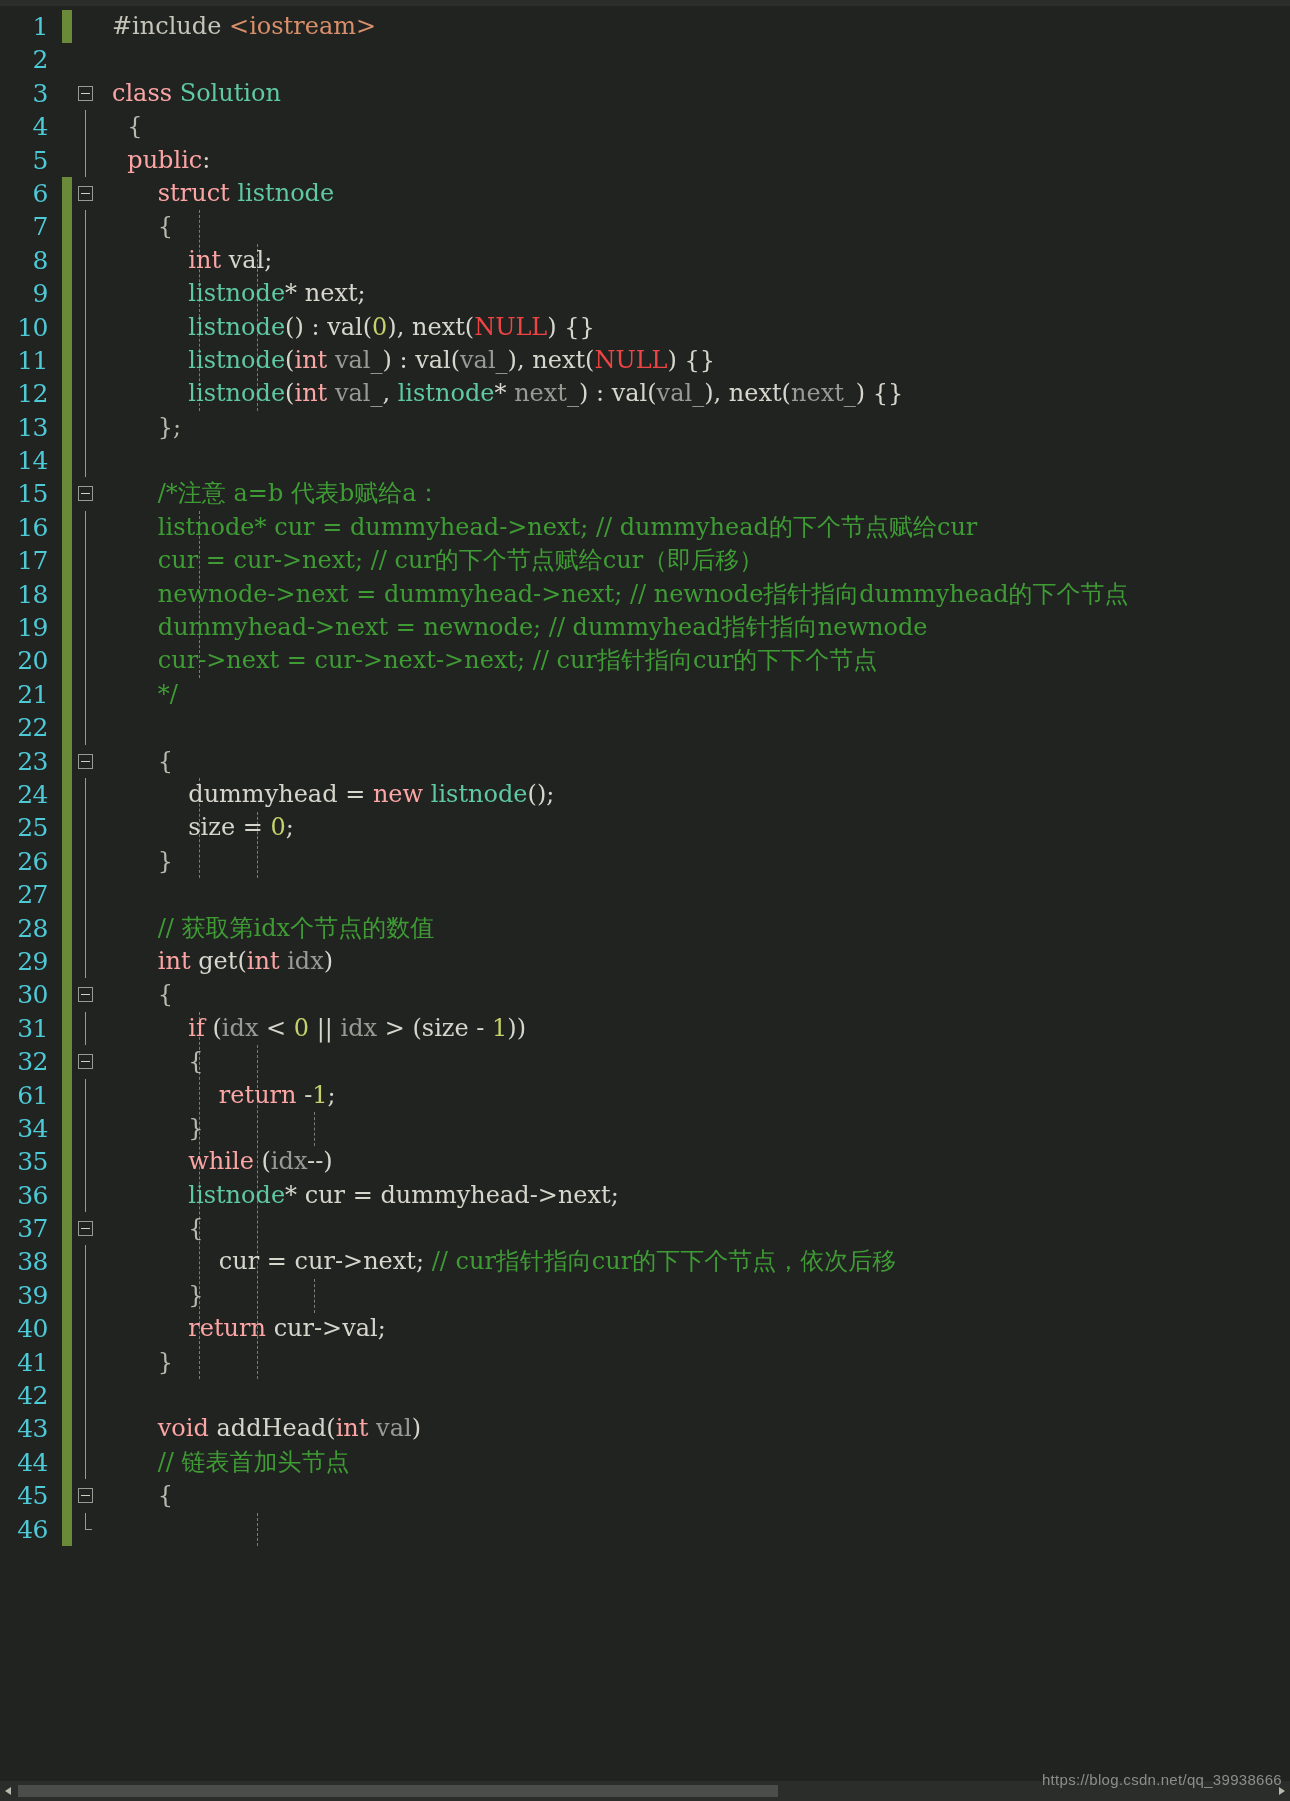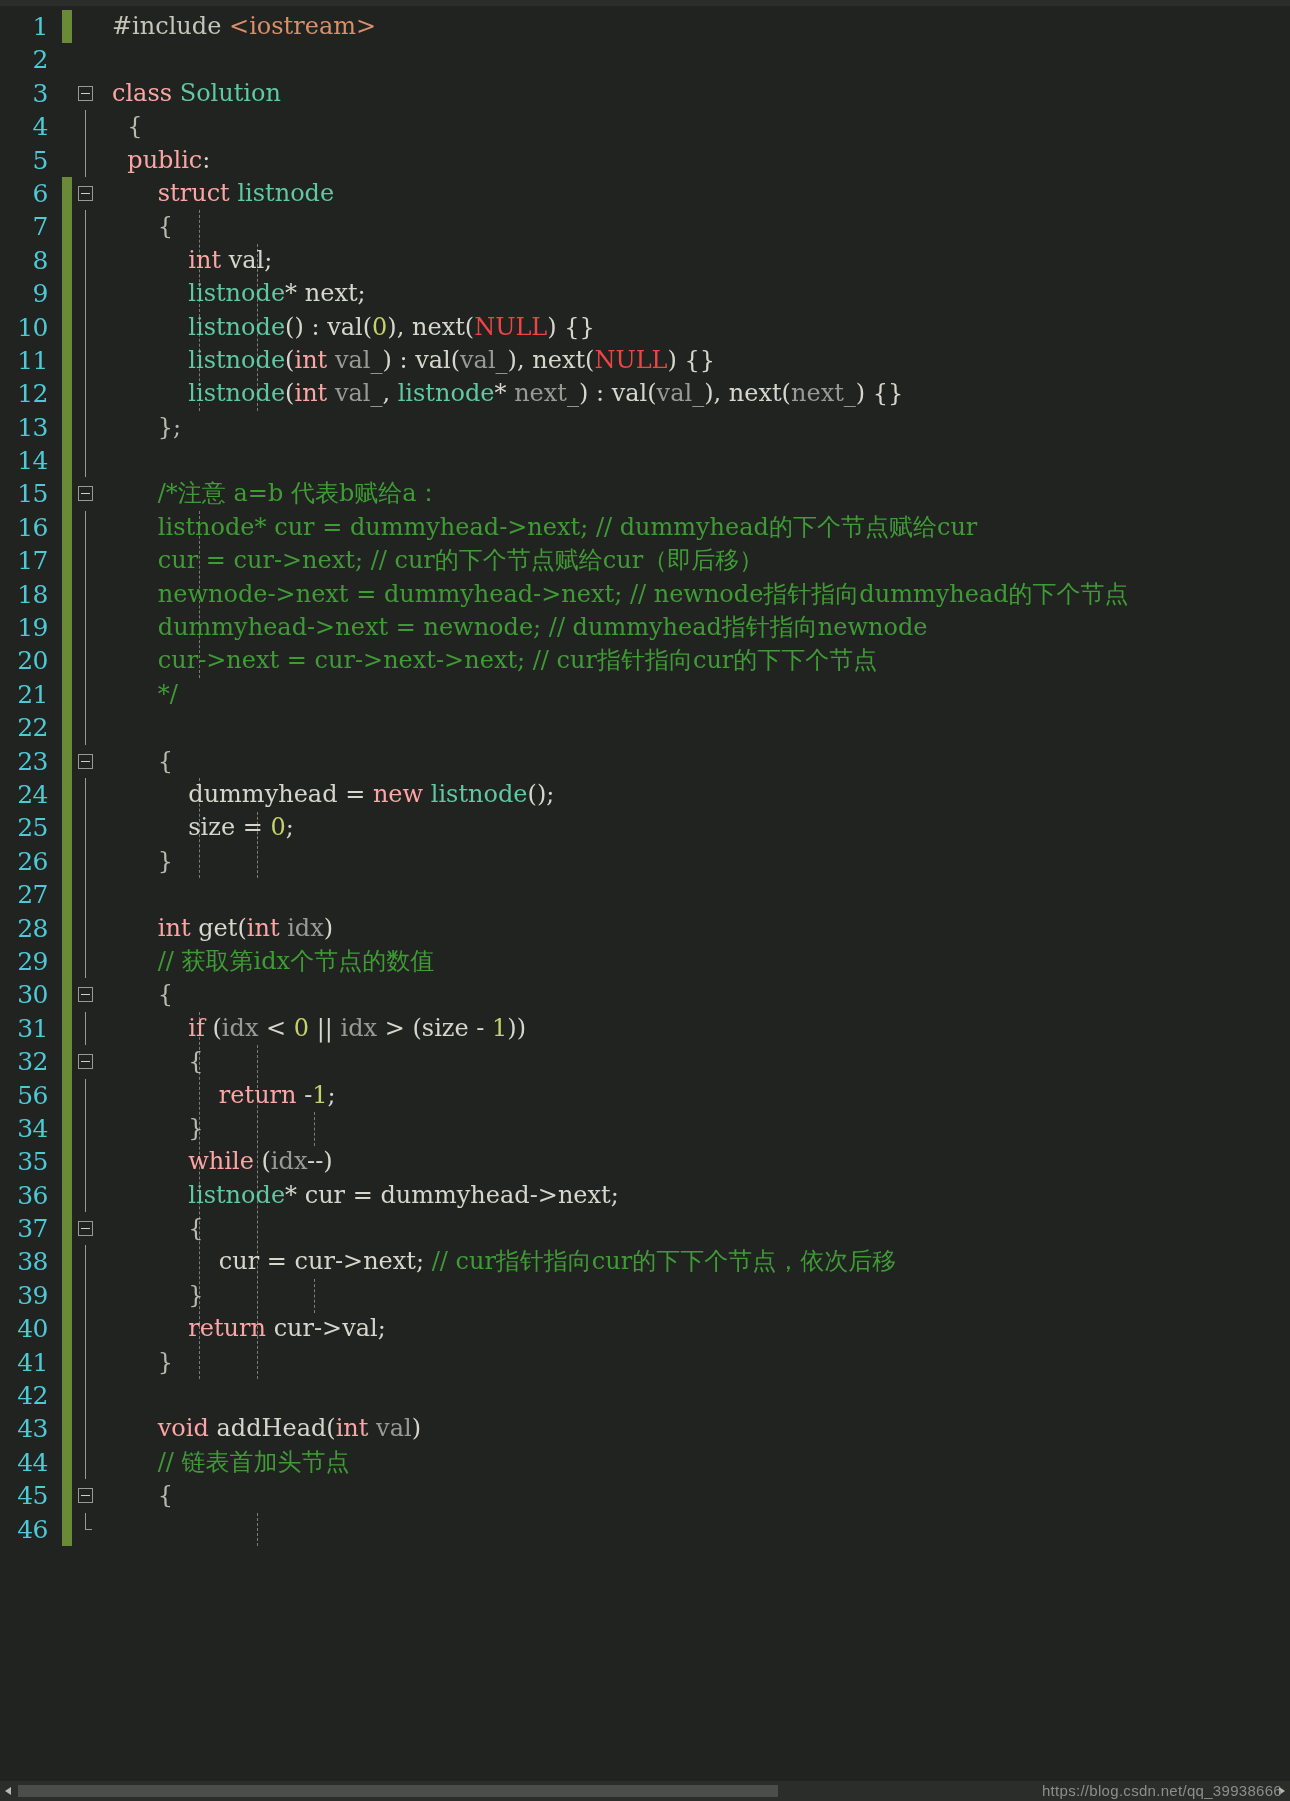--- a/index.html
+++ b/index.html
@@ -198,21 +198,21 @@
     left: 0; top: 1px;
     width: 760px;
     height: 12px;
     background: #4a4d4a;
   }
 
   
   .watermark {
     position: absolute;
     right: 8px;
-    bottom: 2px;
+    bottom: 13px;
     font-size: 15px;
     color: #8e8e88;
     font-family: "Liberation Sans", sans-serif;
     z-index: 30;
     letter-spacing: 0.3px;
   }
 </style>
 </head>
 <body>
 
@@ -248,21 +248,21 @@
         <div class="gutter-line">23</div>
         <div class="gutter-line">24</div>
         <div class="gutter-line">25</div>
         <div class="gutter-line">26</div>
         <div class="gutter-line">27</div>
         <div class="gutter-line">28</div>
         <div class="gutter-line">29</div>
         <div class="gutter-line">30</div>
         <div class="gutter-line">31</div>
         <div class="gutter-line">32</div>
-        <div class="gutter-line">56</div>
+        <div class="gutter-line">61</div>
         <div class="gutter-line">34</div>
         <div class="gutter-line">35</div>
         <div class="gutter-line">36</div>
         <div class="gutter-line">37</div>
         <div class="gutter-line">38</div>
         <div class="gutter-line">39</div>
         <div class="gutter-line">40</div>
         <div class="gutter-line">41</div>
         <div class="gutter-line">42</div>
         <div class="gutter-line">43</div>
@@ -491,22 +491,22 @@
         <div class="code-line"><span class="cmt">      newnode-&gt;next = dummyhead-&gt;next; // newnode指针指向dummyhead的下个节点</span></div>
         <div class="code-line"><span class="cmt">      dummyhead-&gt;next = newnode; // dummyhead指针指向newnode</span></div>
         <div class="code-line"><span class="cmt">      cur-&gt;next = cur-&gt;next-&gt;next; // cur指针指向cur的下下个节点</span></div>
         <div class="code-line"><span class="cmt">      */</span></div>
         <div class="code-line">&nbsp;</div>
         <div class="code-line"><span class="brc">      {</span></div>
         <div class="code-line"><span class="pln">          dummyhead = </span><span class="kw">new </span><span class="typ">listnode</span><span class="pln">();</span></div>
         <div class="code-line"><span class="pln">          size = </span><span class="num">0</span><span class="pln">;</span></div>
         <div class="code-line"><span class="brc">      }</span></div>
         <div class="code-line">&nbsp;</div>
+        <div class="code-line"><span class="cmt">      // 获取第idx个节点的数值</span></div>
         <div class="code-line"><span class="pln">      </span><span class="kw">int </span><span class="pln">get(</span><span class="kw">int </span><span class="par">idx</span><span class="pln">)</span></div>
-        <div class="code-line"><span class="cmt">      // 获取第idx个节点的数值</span></div>
         <div class="code-line"><span class="brc">      {</span></div>
         <div class="code-line"><span class="pln">          </span><span class="kw">if </span><span class="pln">(</span><span class="par">idx</span><span class="pln"> &lt; </span><span class="num">0</span><span class="pln"> || </span><span class="par">idx</span><span class="pln"> &gt; (size - </span><span class="num">1</span><span class="pln">))</span></div>
         <div class="code-line"><span class="brc">          {</span></div>
         <div class="code-line"><span class="pln">              </span><span class="kw">return </span><span class="pln">-</span><span class="num">1</span><span class="pln">;</span></div>
         <div class="code-line"><span class="brc">          }</span></div>
         <div class="code-line"><span class="pln">          </span><span class="kw">while </span><span class="pln">(</span><span class="par">idx</span><span class="pln">--)</span></div>
         <div class="code-line"><span class="pln">          </span><span class="typ">listnode</span><span class="pln">* cur = dummyhead-&gt;next;</span></div>
         <div class="code-line"><span class="brc">          {</span></div>
         <div class="code-line"><span class="pln">              cur = cur-&gt;next; </span><span class="cmt">// cur指针指向cur的下下个节点，依次后移</span></div>
         <div class="code-line"><span class="brc">          }</span></div>

